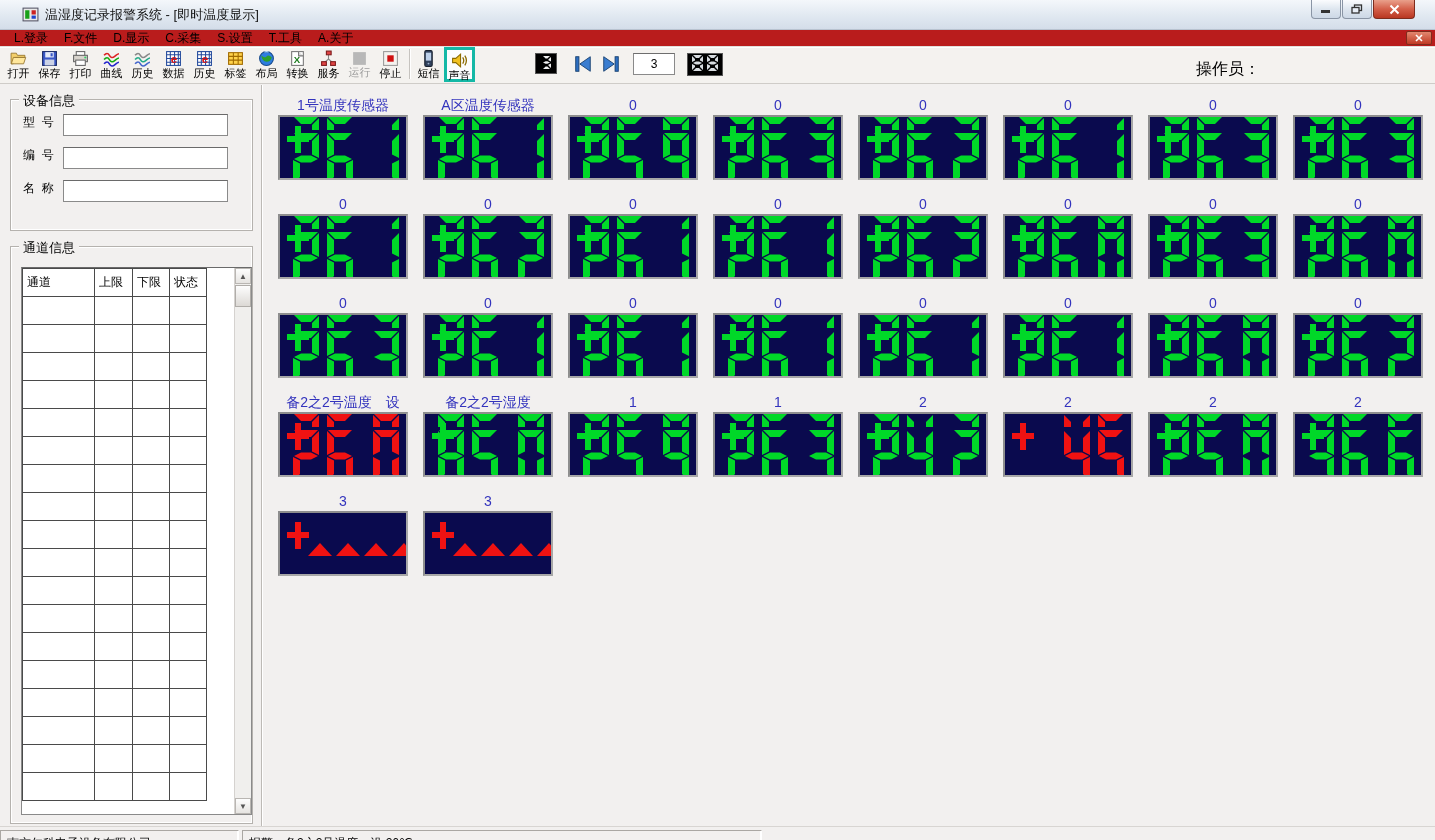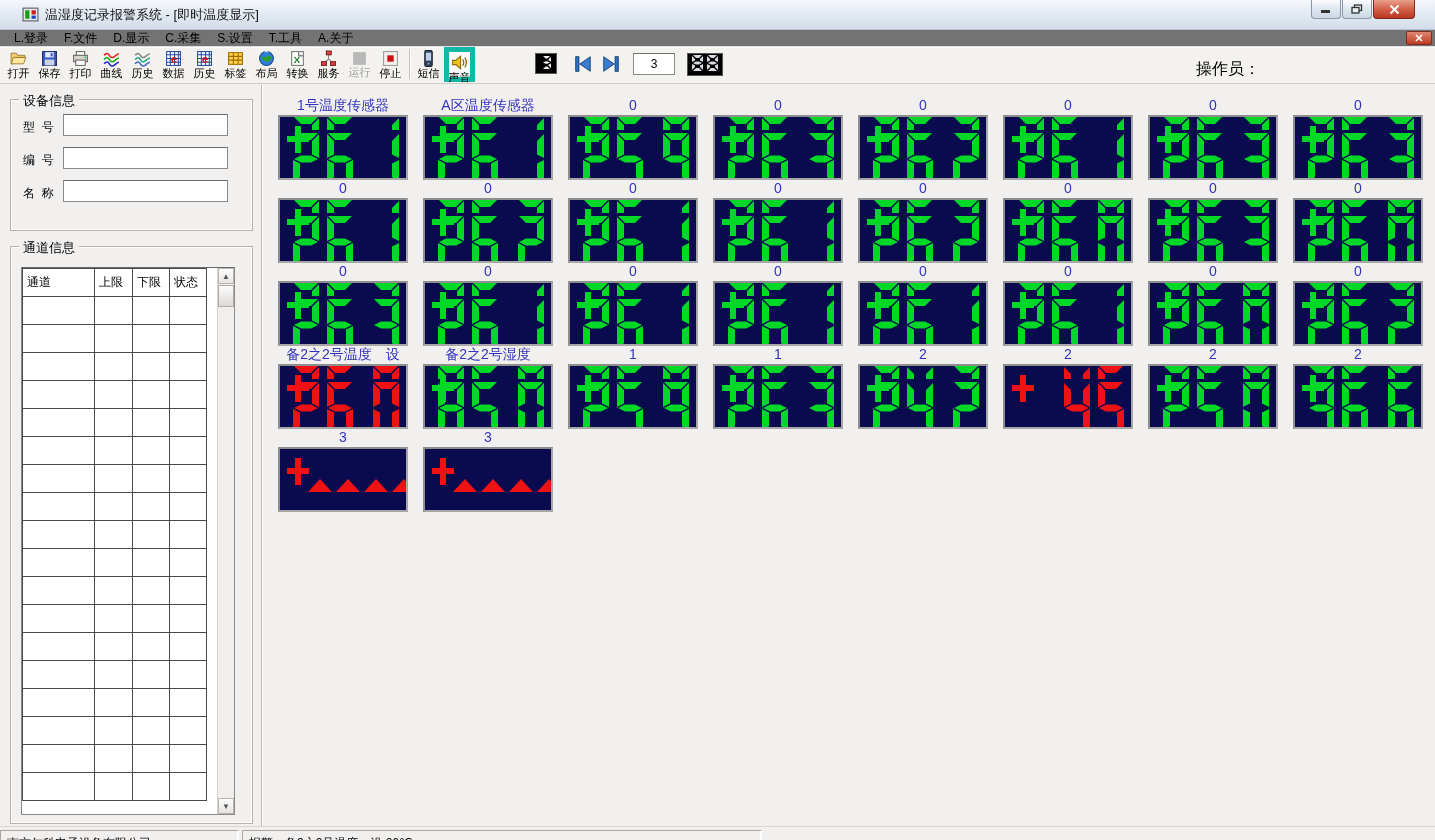--- a/index.html
+++ b/index.html
@@ -12,65 +12,65 @@
   .titlebar{height:30px;background:linear-gradient(#f4f7fb,#dfe7f0 60%,#d4dde9);
     border-bottom:1px solid #b8c2cf;display:flex;align-items:center;padding:0 20px;}
   .titlebar .app-ico{width:17px;height:17px;margin:0 6px 0 2px;}
   .titlebar .ttl{font-size:13px;color:#111;}
   .winbtns{margin-left:auto;display:flex;align-self:flex-start;}
   .wbtn{width:30px;height:19px;border:1px solid #8a95a5;border-top:none;
     border-radius:0 0 4px 4px;background:linear-gradient(#fbfcfe,#dee6ef 50%,#cdd8e6);
     display:flex;align-items:center;justify-content:center;margin-left:1px;}
   .wbtn.close{width:42px;background:linear-gradient(#e9a08b,#d4604a 50%,#b93722);border-color:#7e2c1d;}
   
-  .menubar{height:17px;background:#737373;display:flex;align-items:center;
+  .menubar{height:17px;background:#b91c1c;display:flex;align-items:center;
     padding-left:6px;border-bottom:1px solid #e2e0dd;position:relative;}
   .menu-item{padding:1px 8px;cursor:default;}
   .mdi-close{position:absolute;right:3px;top:1px;width:26px;height:14px;border-radius:2px;
     background:linear-gradient(#e2876f,#c03a24);border:1px solid #7e2c1d;
     display:flex;align-items:center;justify-content:center;}
   
   .toolbar{height:37px;background:#f4f2ef;position:relative;display:flex;align-items:flex-start;
     border-bottom:1px solid #cfccc8;box-shadow:0 1px 0 #ffffff inset;}
   .tbtn{width:31px;height:35px;display:flex;flex-direction:column;align-items:center;
     justify-content:flex-start;padding-top:2px;border:1px solid transparent;}
   .tbtn .ti{width:17px;height:17px;}
   .tbtn .tl{font-size:11px;line-height:13px;white-space:nowrap;}
   .tbtn.disabled .tl{color:#9c9c9c;font-family:Liberation Mono, monospace;}
-  .tbtn.pressed{border:5px solid #14b8a6;background:#fbfcfe;}
+  .tbtn.pressed{border:3px solid #14b8a6;background:#fbfcfe;}
   .tsep{width:1px;height:30px;background:#c6c3bf;margin:2px 3px 0 3px;box-shadow:1px 0 0 #fff;}
   .nav-abs{position:absolute;top:6px;}
   .ledbox{background:#000;border:1px solid #555;display:flex;align-items:center;justify-content:center;}
   .page-input{width:42px;height:22px;border:1px solid #8a8a8a;border-top-color:#6e6e6e;
     background:#fff;text-align:center;font-size:12px;font-family:"Liberation Sans",sans-serif;}
   .operator{position:absolute;left:1196px;top:12px;font-size:16px;}
   
   .content{position:absolute;top:85px;left:0;right:0;height:741px;display:flex;}
   .sidebar{width:262px;height:100%;border-right:1px solid #bdbab6;box-shadow:1px 0 0 #fff;
     padding:14px 8px 0 10px;}
   .groupbox{border:1px solid #b5b2ae;box-shadow:1px 1px 0 #ffffff inset, -1px -1px 0 #ffffff inset;
     position:relative;padding-top:14px;}
   .groupbox .gtitle{position:absolute;top:-8px;left:8px;background:#f2f0ef;padding:0 4px;font-size:13px;}
-  .dev-row{display:flex;align-items:flex-end;margin:0 24px 11px 12px;}
+  .dev-row{display:flex;align-items:flex-start;margin:0 24px 11px 12px;}
   .dev-row .dlabel{width:46px;white-space:pre;font-size:12px;}
   .dev-row input{flex:1;height:22px;border:1px solid #8a8a8a;border-top-color:#6a6a6a;
     background:#fff;padding:0 4px;font-size:12px;}
-  .chan-wrap{margin:6px 17px 8px 10px;border:1px solid #8a8a8a;border-top-color:#6a6a6a;
+  .chan-wrap{margin:6px 0 8px 10px;border:1px solid #8a8a8a;border-top-color:#6a6a6a;
     background:#fff;position:relative;height:548px;}
   table.chan{border-collapse:collapse;table-layout:fixed;}
   table.chan td,table.chan th{border:1px solid #4a4a4a;height:28px;font-weight:normal;
     font-size:12px;text-align:left;padding:0 4px;background:#fff;}
   .vscroll{position:absolute;top:0;right:0;width:17px;bottom:0;background:#f0efed;border-left:1px solid #d5d2cf;}
   .sbtn{height:16px;background:linear-gradient(#fdfdfd,#e6e4e1);border:1px solid #b9b6b2;
     display:flex;align-items:center;justify-content:center;font-size:8px;color:#555;}
   .sthumb{height:22px;background:linear-gradient(#fdfdfd,#dcd9d5);border:1px solid #b0ada9;margin-top:1px;}
   .sbtn.down{position:absolute;bottom:0;left:0;right:0;}
   
   .main{flex:1;padding:12px 0 0 16px;}
-  .led-row{display:grid;grid-template-columns:repeat(8,130px);column-gap:15px;}
+  .led-row{display:grid;grid-template-columns:repeat(8,130px);column-gap:15px;margin-bottom:16px;}
   .led-cell{width:130px;}
   .led-label{height:18px;text-align:center;font-size:14px;color:#3333bd;white-space:nowrap;overflow:visible;}
   .led-panel{width:130px;height:65px;background:#0a0a4e;border:2px solid #a7a7a7;
     border-top-color:#8e8e8e;border-left-color:#8e8e8e;position:relative;overflow:hidden;}
   .led-plus{position:absolute;left:7px;top:9px;}
   .led-main{position:absolute;right:7px;top:16px;}
   .led-wrapstrip{position:absolute;top:0;left:0;right:0;height:13px;overflow:hidden;}
   .led-wrapstrip .inner{position:absolute;right:7px;top:0;}
   .led-alarm{position:absolute;left:28px;top:27px;}
   

